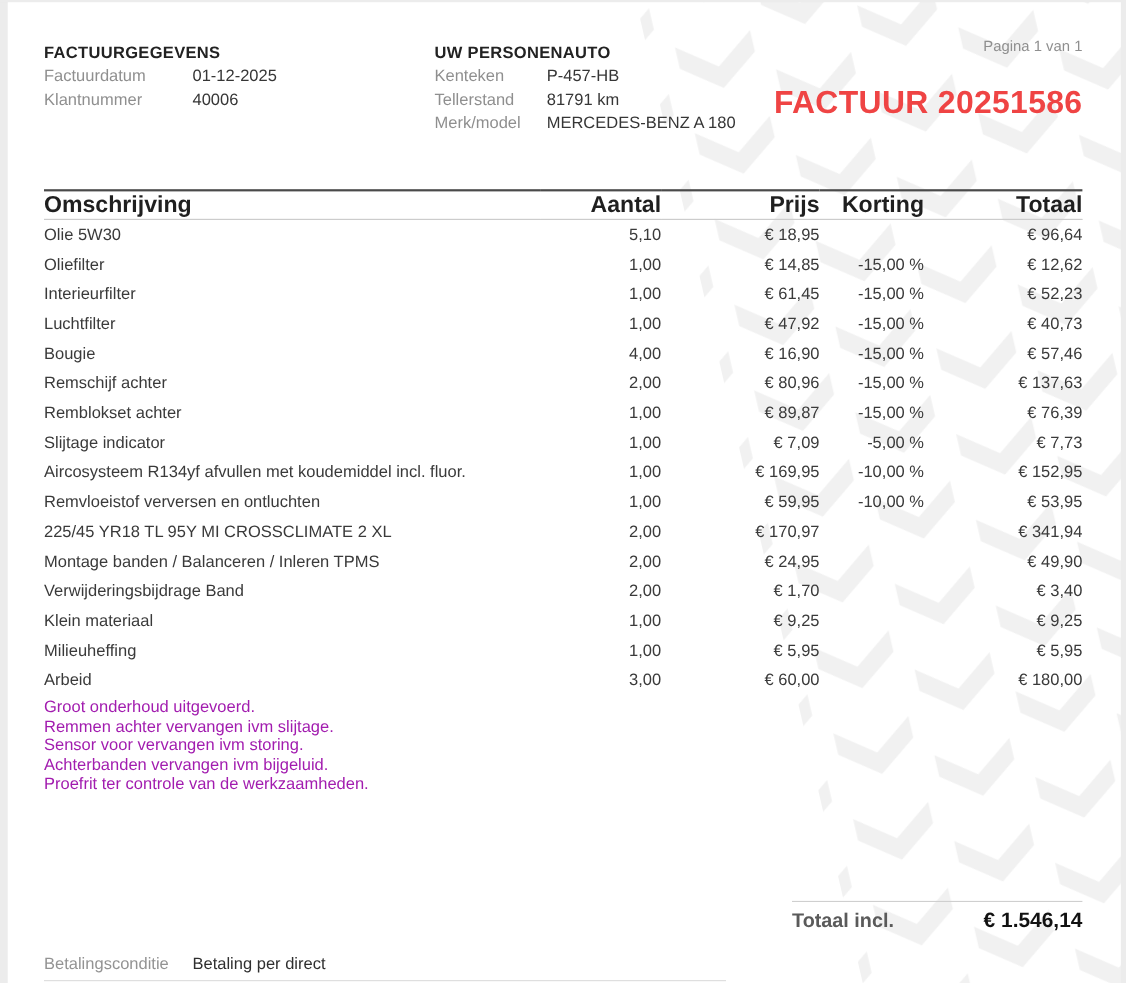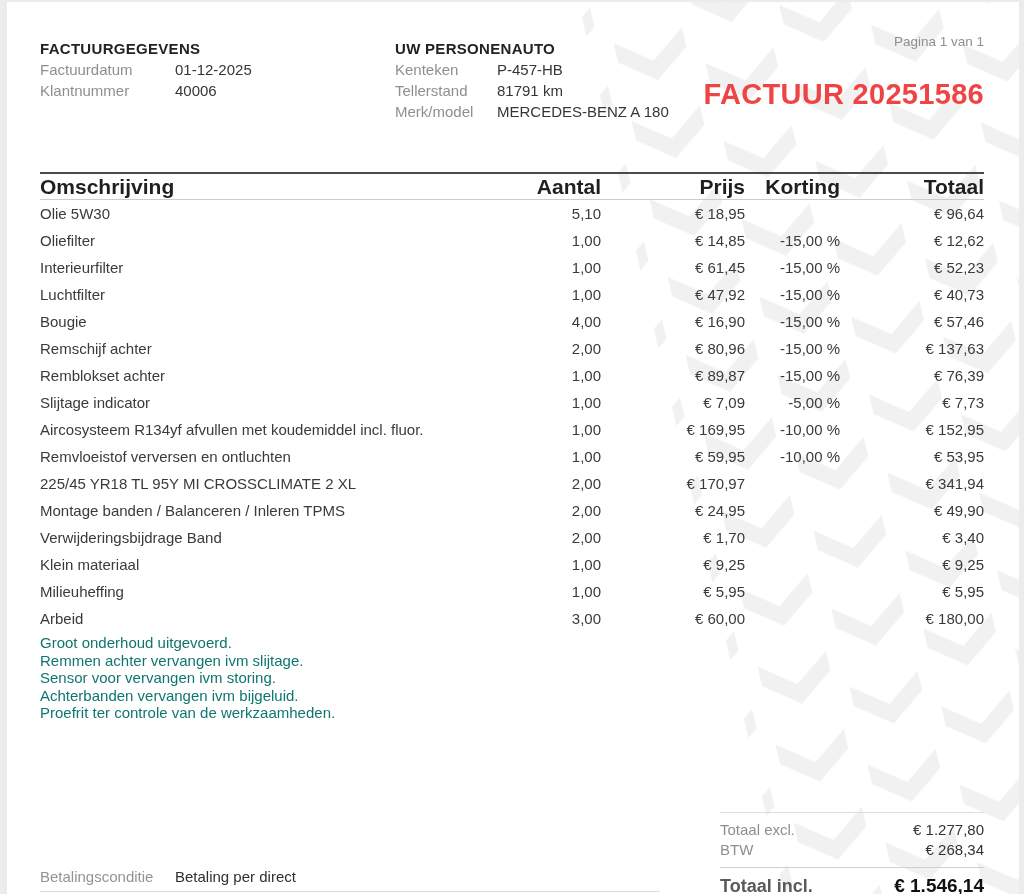--- a/index.html
+++ b/index.html
@@ -40,21 +40,21 @@
     border-top:2px solid #4a4a4a;border-bottom:1px solid #cccccc;
     font-size:21px;font-weight:bold;color:#1f1f1f;height:25px;padding:0;
     vertical-align:middle;
   }
   tbody td{font-size:15px;color:#3a3a3a;height:27px;padding:0;vertical-align:middle;
     white-space:nowrap;overflow:hidden;}
   .c-desc{text-align:left;}
   .c-num{text-align:right;}
 
   
-  .notes{position:absolute;left:40px;top:634px;font-size:15px;color:#0f766e;line-height:17.5px;}
+  .notes{position:absolute;left:40px;top:634px;font-size:15px;color:#a21caf;line-height:17.5px;}
 
   
   .totals{position:absolute;left:720px;right:40px;top:812px;}
   .totals-top{border-top:1px solid #dddddd;padding-top:7px;}
   .t-row{display:flex;justify-content:space-between;font-size:15px;line-height:20px;}
   .t-label{color:#8f8f8f;}
   .t-value{color:#333333;}
   .t-div{border-top:1px solid #cfcfcf;margin-top:7px;}
   .t-incl{display:flex;justify-content:space-between;align-items:baseline;margin-top:7px;}
   .t-incl-label{font-size:18px;font-weight:bold;color:#5a5a5a;}
@@ -258,30 +258,20 @@
 
     <div class="notes">
       <div>Groot onderhoud uitgevoerd.</div>
       <div>Remmen achter vervangen ivm slijtage.</div>
       <div>Sensor voor vervangen ivm storing.</div>
       <div>Achterbanden vervangen ivm bijgeluid.</div>
       <div>Proefrit ter controle van de werkzaamheden.</div>
     </div>
 
     <div class="totals">
-      <div class="totals-top">
-        <div class="t-row">
-          <span class="t-label">Totaal excl.</span>
-          <span class="t-value">€ 1.277,80</span>
-        </div>
-        <div class="t-row">
-          <span class="t-label">BTW</span>
-          <span class="t-value">€ 268,34</span>
-        </div>
-      </div>
       <div class="t-div"></div>
       <div class="t-incl">
         <span class="t-incl-label">Totaal incl.</span>
         <span class="t-incl-value">€ 1.546,14</span>
       </div>
     </div>
 
     <div class="footer">
       <span class="footer-label">Betalingsconditie</span>
       <span class="footer-value">Betaling per direct</span>

